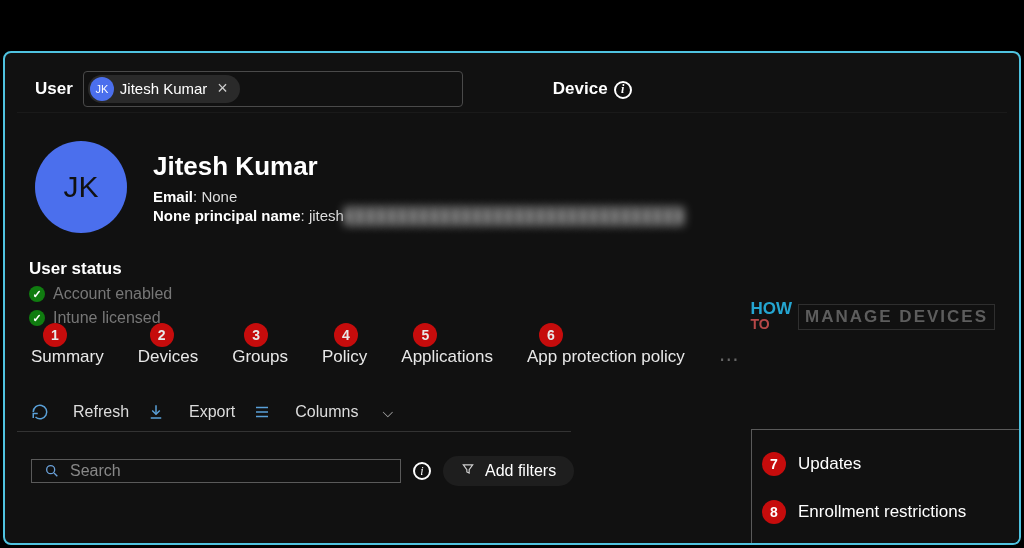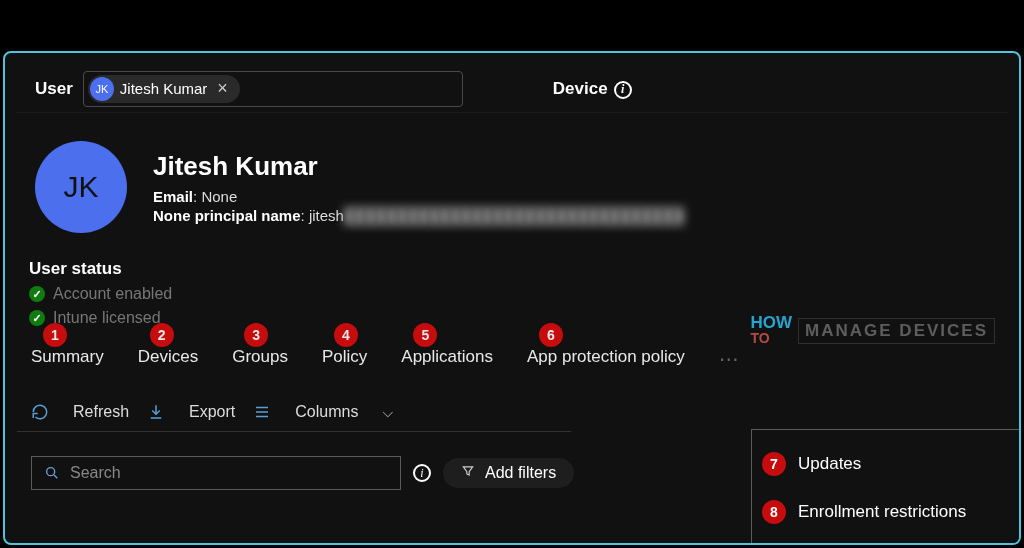--- a/index.html
+++ b/index.html
@@ -128,21 +128,21 @@
     .toolbtn svg { width: 18px; height: 18px; }
     .chev { font-size: 14px; color: #aaa; }
     
     .searchrow {
       display: flex; align-items: center; gap: 12px;
       padding: 24px 14px 8px;
     }
     .searchbox {
       display: flex; align-items: center; gap: 10px;
       border: 1px solid #5a5a5a;
-      width: 370px; height: 34px; padding: 0 12px;
+      width: 370px; height: 24px; padding: 0 12px;
       color: #888; font-size: 16px;
     }
     .searchbox svg { width: 16px; height: 16px; stroke: #6aa0d8; }
     .info2 { color: #fff; }
     .pill {
       display: flex; align-items: flex-start; gap: 10px;
       border-radius: 18px;
       background: #1e1e1e;
       padding: 6px 18px;
       font-size: 16px; cursor: pointer;
@@ -160,21 +160,21 @@
     .fly-item {
       position: relative;
       display: flex; align-items: center;
       padding: 14px 14px 14px 46px;
       font-size: 17px;
       cursor: pointer;
     }
     .fly-item .num-badge { top: 50%; transform: translateY(-50%); left: 10px; }
     
     .watermark {
-      position: absolute; top: 262px; right: 24px;
+      position: absolute; top: 248px; right: 24px;
       display: flex; align-items: center; gap: 6px;
       opacity: 0.9; font-weight: 700;
     }
     .watermark .how { color: #27b6e6; font-size: 17px; line-height: 0.9;}
     .watermark .to { color: #c94f4f; font-size: 14px;}
     .watermark .rest { color: #666; font-size: 17px; letter-spacing: 2px; border:1px solid #333; padding:2px 6px;}
   </style>
 </head>
 <body>
 

